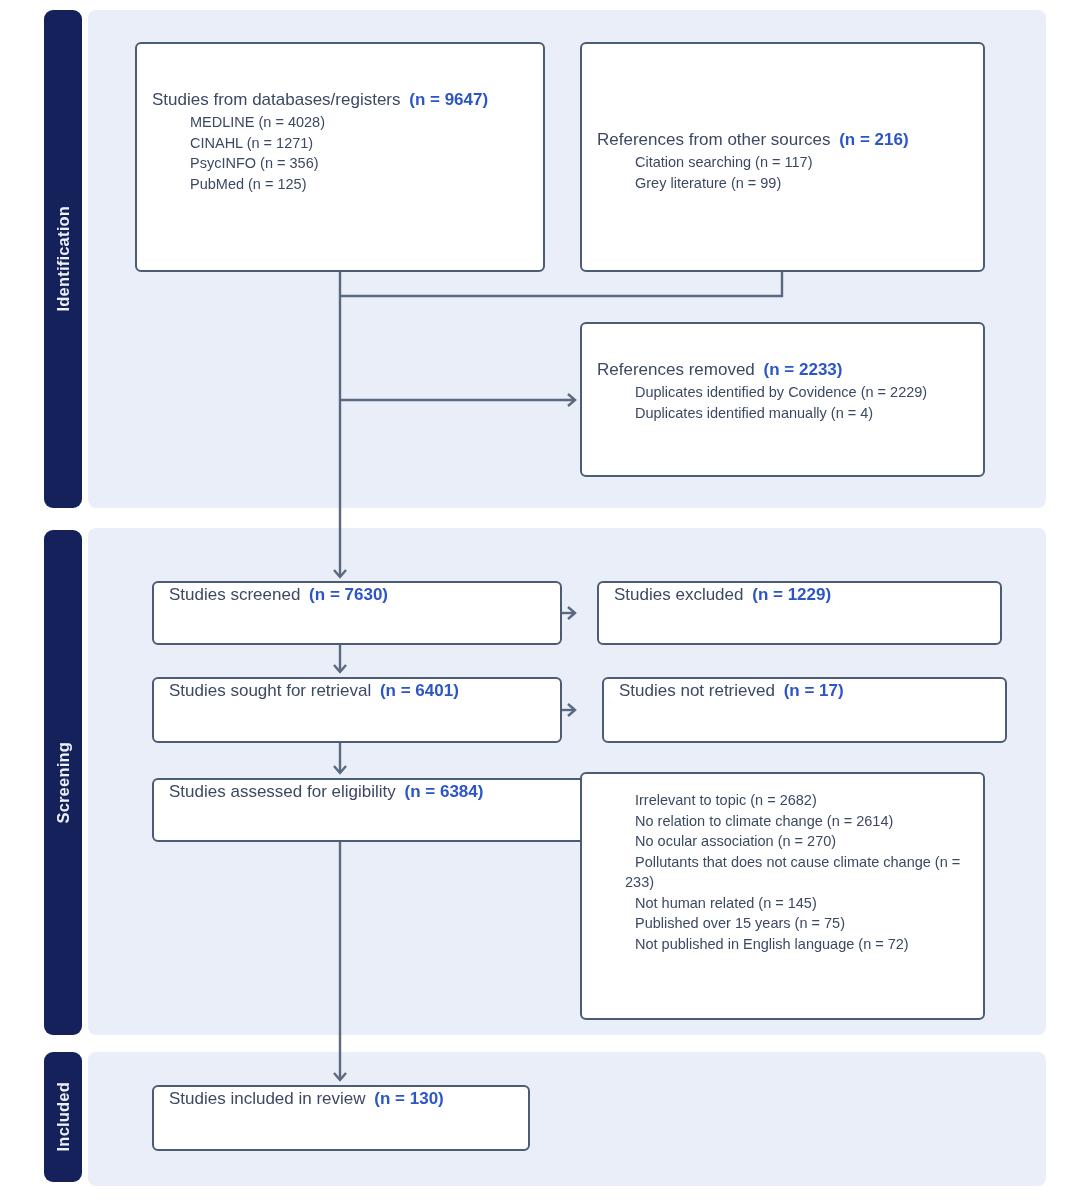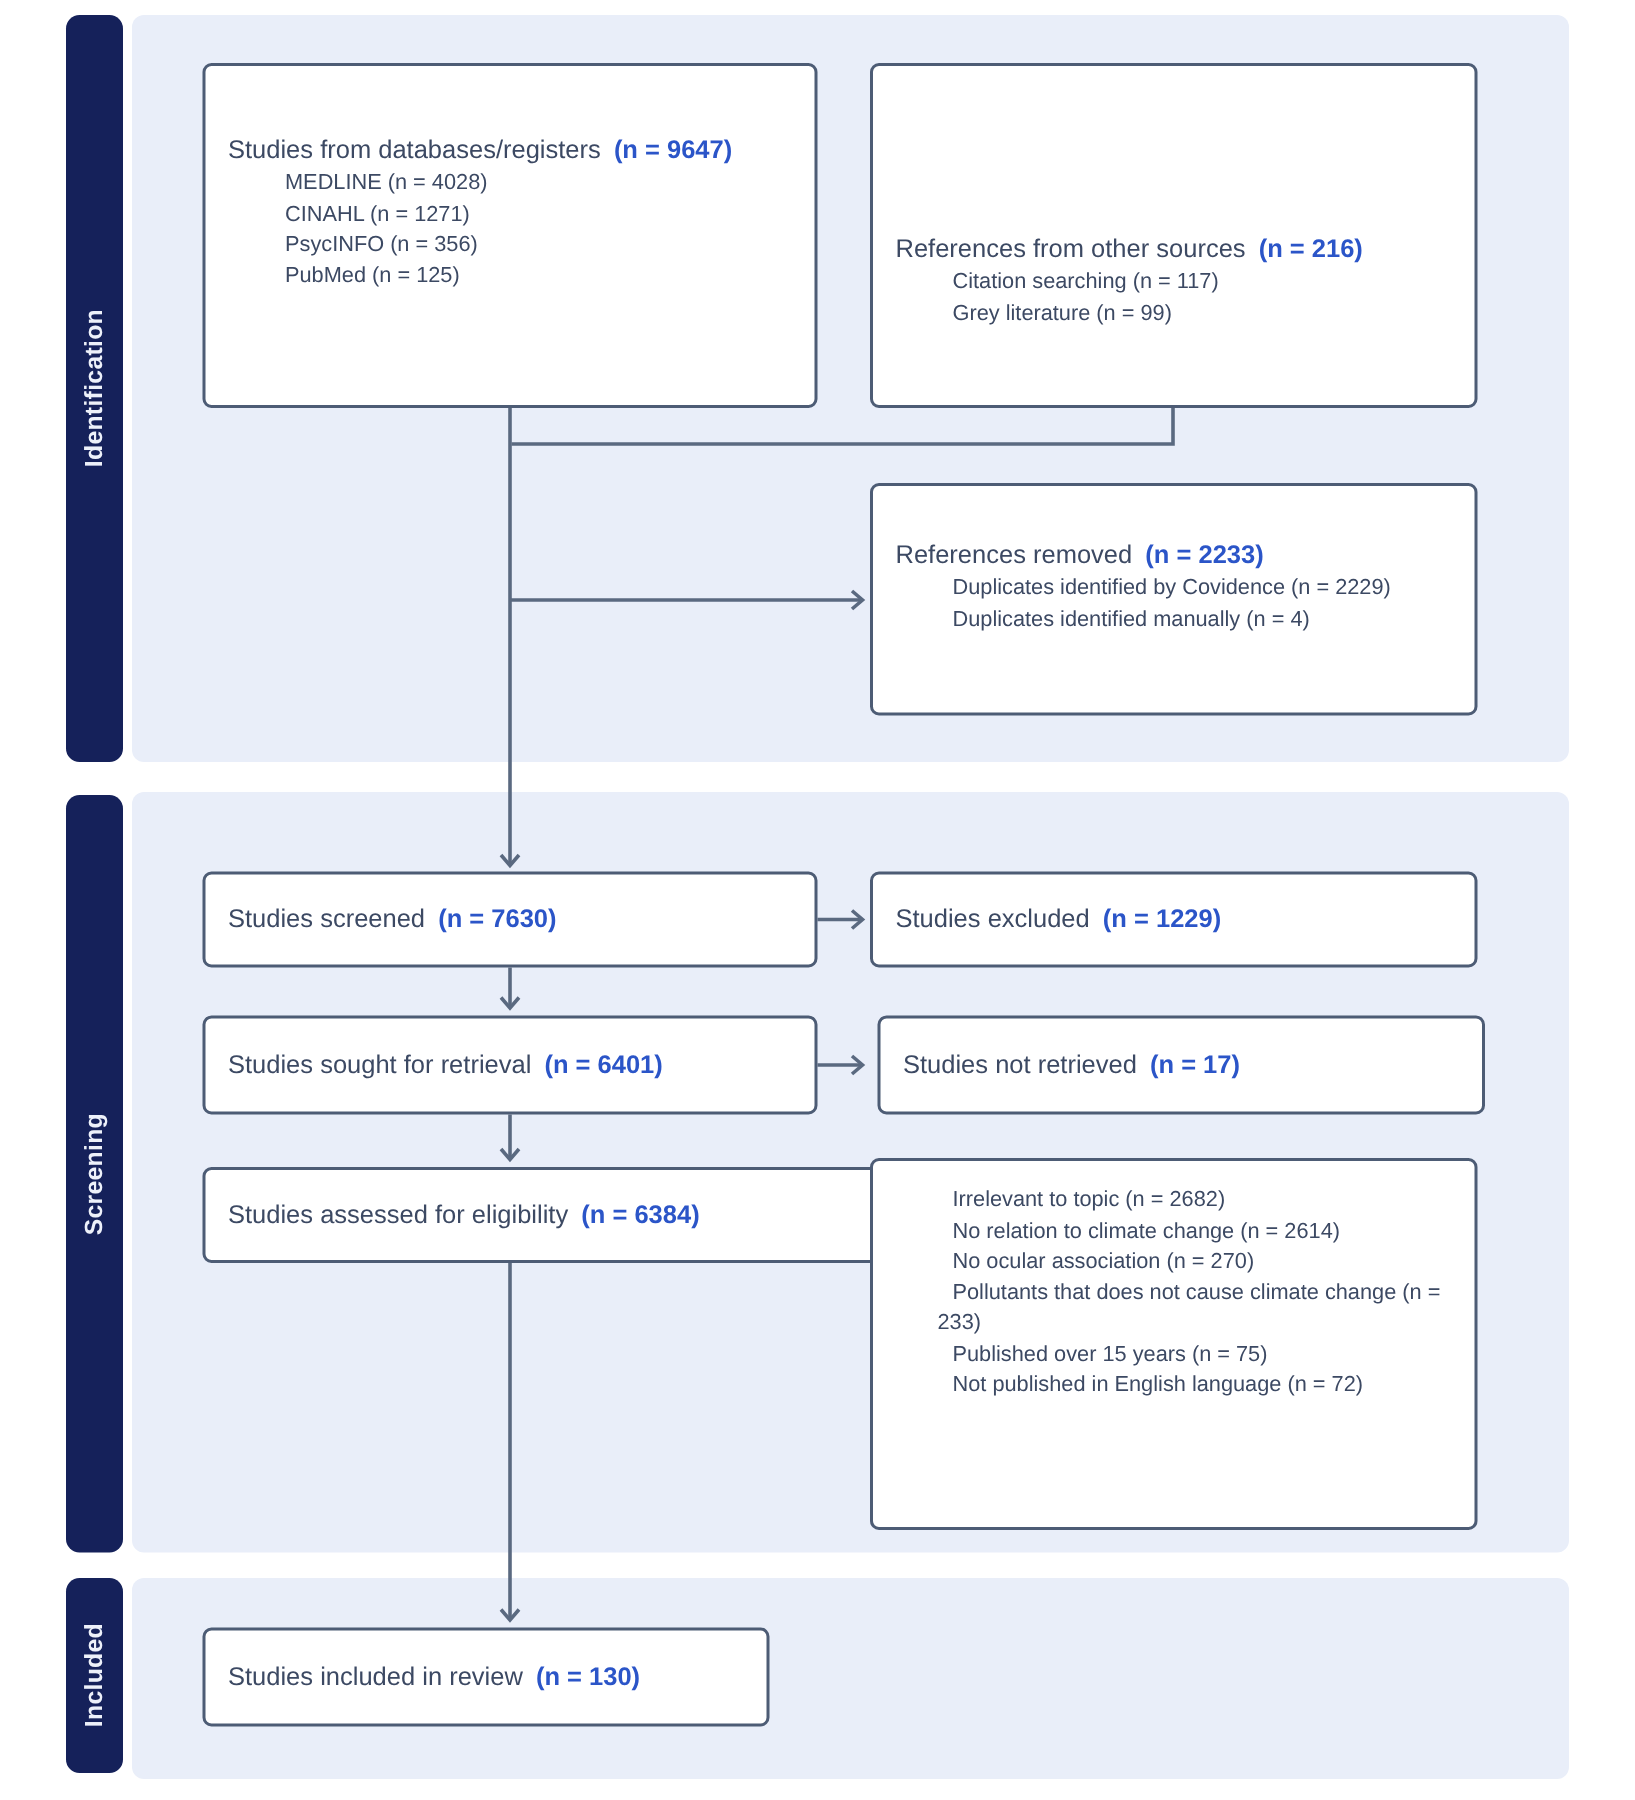--- a/index.html
+++ b/index.html
@@ -33,24 +33,24 @@
     box-sizing:border-box;
   }
   .box-title{font-size:17px;line-height:24px;padding-left:15px;padding-right:10px;}
   .box-title .n{color:var(--count-accent);font-weight:bold;margin-left:4px;}
   .box-items{padding-left:15px;padding-right:8px;}
   .box-items .item{
     font-size:14.5px;line-height:20.5px;
     padding-left:28px;text-indent:10px;
   }
   .pt44{padding-top:44px;}
-  .pt78{padding-top:110px;}
+  .pt78{padding-top:84px;}
   .pt34{padding-top:34px;}
   .pt16{padding-top:16px;}
-  .center-line{display:flex;align-items:center;}
+  .center-line{display:flex;align-items:flex-start;margin-left:17px;}
   .center-line .box-title{padding-top:0;}
 </style>
 </head>
 <body>
 
 <div class="canvas">
 
   <div class="panel" style="left:88px;top:10px;width:958px;height:498px;"></div>
   <div class="panel" style="left:88px;top:528px;width:958px;height:507px;"></div>
   <div class="panel" style="left:88px;top:1052px;width:958px;height:134px;"></div>
@@ -153,20 +153,21 @@
       <span class="n">(n = 6384)</span>
     </div>
   </div>
 
   <div class="box pt16" style="left:580px;top:772px;width:405px;height:248px;">
     <div class="box-items">
       <div class="item">Irrelevant to topic (n = 2682)</div>
       <div class="item">No relation to climate change (n = 2614)</div>
       <div class="item">No ocular association (n = 270)</div>
       <div class="item">Pollutants that does not cause climate change (n = 233)</div>
+      <div class="item">Not human related (n = 145)</div>
       <div class="item">Published over 15 years (n = 75)</div>
       <div class="item">Not published in English language (n = 72)</div>
     </div>
   </div>
 
   <div class="box center-line" style="left:135px;top:1085px;width:378px;height:66px;">
     <div class="box-title">
       <span>Studies included in review</span>
       <span class="n">(n = 130)</span>
     </div>

